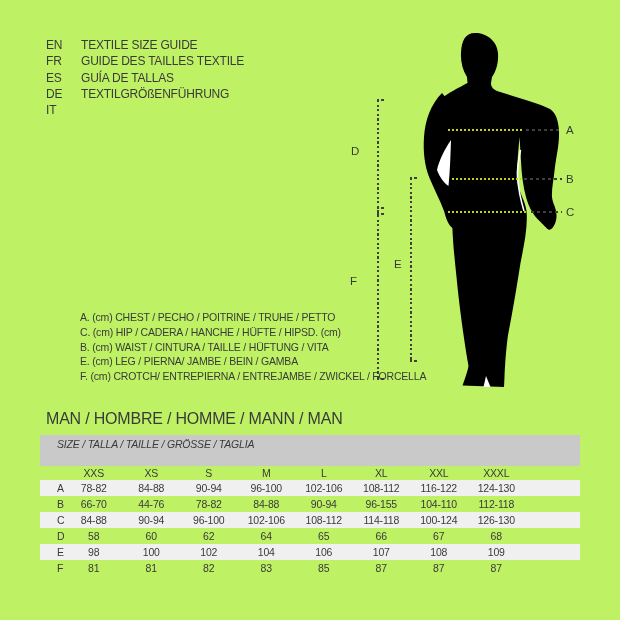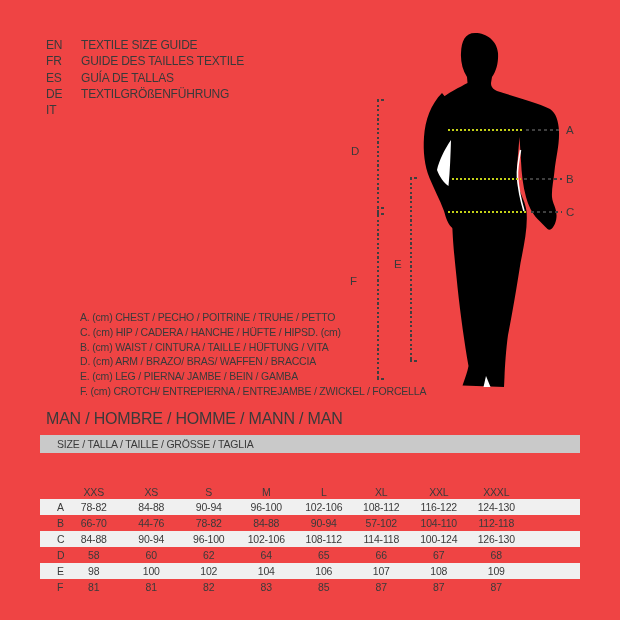--- a/index.html
+++ b/index.html
@@ -1,20 +1,20 @@
 <!DOCTYPE html>
 <html style="--accent: #c3d117; --hdr-bg: #c9c9c9; --stripe-bg: #f0f0f0;"><head>
 <meta charset="utf-8">
 <style>
   html,body{margin:0;padding:0;}
   body{
     width:620px;height:620px;background:#ffffff;position:relative;overflow:hidden;
     font-family:"Liberation Sans","DejaVu Sans",sans-serif;color:#3a3a3a;
   }
-  .canvas{position:absolute;inset:0;background:#ef4444;}
+  .canvas{position:absolute;inset:0;background:#bef264;}
 
   
   .lang-list{position:absolute;left:46px;top:37px;}
   .lang-row{display:flex;height:16.3px;align-items:center;font-size:12px;letter-spacing:-0.2px;}
   .lang-code{display:inline-block;width:35px;}
 
   
   .measure-list{position:absolute;left:46px;top:310px;}
   .measure-row{height:14.7px;display:flex;align-items:center;font-size:10.5px;letter-spacing:-0.2px;white-space:nowrap;margin-left:34px;}
   .man-line{position:absolute;left:46px;top:410px;font-size:16px;letter-spacing:-0.2px;}
@@ -25,23 +25,23 @@
 
   .dotline{position:absolute;height:2px;}
   .dot-accent{background:repeating-linear-gradient(90deg,var(--accent) 0 2px,transparent 2px 4px);}
   .dash-dark{background:repeating-linear-gradient(90deg,#3f3f3f 0 3px,transparent 3px 6px);}
   .vline{position:absolute;width:1.6px;background:repeating-linear-gradient(180deg,#3f3f3f 0 2.2px,transparent 2.2px 4.6px);}
   .tick{position:absolute;height:1.6px;width:8px;background:repeating-linear-gradient(90deg,#3f3f3f 0 2.2px,transparent 2.2px 4.4px);}
   .fig-label{position:absolute;font-size:11.5px;color:#3a3a3a;transform:translateY(-50%);}
 
   
   .size-table{position:absolute;left:40px;top:435px;width:540px;font-size:10.5px;letter-spacing:-0.2px;}
-  .tbl-header{height:18px;line-height:18px;background:var(--hdr-bg);padding-left:17px;}
+  .tbl-header{height:31px;line-height:18px;background:var(--hdr-bg);padding-left:17px;font-style:italic;}
   .tbl-row{display:grid;grid-template-columns:25px repeat(8,57.5px) 1fr;height:16px;align-items:center;}
-  .tbl-row.cols{height:14px;margin-top:32px;}
+  .tbl-row.cols{height:14px;}
   .tbl-row .cell{text-align:center;}
   .tbl-row .rlabel{text-align:left;padding-left:17px;}
   .tbl-row.stripe{background:var(--stripe-bg);}
 </style>
 </head>
 <body>
 
 <div class="canvas">
 
   <div class="lang-list">
@@ -148,21 +148,20 @@
     <div class="vline" style="left:410px;top:178px;height:184px;"></div>
     <div class="tick" style="left:410px;top:177px;"></div>
     <div class="tick" style="left:410px;top:360px;"></div>
     <div class="fig-label" style="left:394px;top:264px;">E</div>
   </div>
 
   <div class="measure-list">
     <div class="measure-row">A. (cm) CHEST / PECHO / POITRINE / TRUHE / PETTO</div>
     <div class="measure-row">C. (cm) HIP / CADERA / HANCHE / HÜFTE / HIPSD. (cm)</div>
     <div class="measure-row">B. (cm) WAIST / CINTURA / TAILLE / HÜFTUNG / VITA</div>
-    <div class="measure-row">D. (cm) ARM / BRAZO/ BRAS/ WAFFEN / BRACCIA</div>
     <div class="measure-row">E. (cm) LEG / PIERNA/ JAMBE / BEIN / GAMBA</div>
     <div class="measure-row">F. (cm) CROTCH/ ENTREPIERNA / ENTREJAMBE / ZWICKEL / FORCELLA</div>
   </div>
   <div class="man-line">MAN / HOMBRE / HOMME / MANN / MAN</div>
 
   <div class="size-table">
     <div class="tbl-header">SIZE / TALLA / TAILLE / GRÖSSE / TAGLIA</div>
 
     <div class="tbl-row cols">
       <div class="rlabel"></div>
@@ -190,21 +189,21 @@
       <div></div>
     </div>
 
     <div class="tbl-row">
       <div class="rlabel">B</div>
       <div class="cell">66-70</div>
       <div class="cell">44-76</div>
       <div class="cell">78-82</div>
       <div class="cell">84-88</div>
       <div class="cell">90-94</div>
-      <div class="cell">57-102</div>
+      <div class="cell">96-155</div>
       <div class="cell">104-110</div>
       <div class="cell">112-118</div>
       <div></div>
     </div>
 
     <div class="tbl-row stripe">
       <div class="rlabel">C</div>
       <div class="cell">84-88</div>
       <div class="cell">90-94</div>
       <div class="cell">96-100</div>

